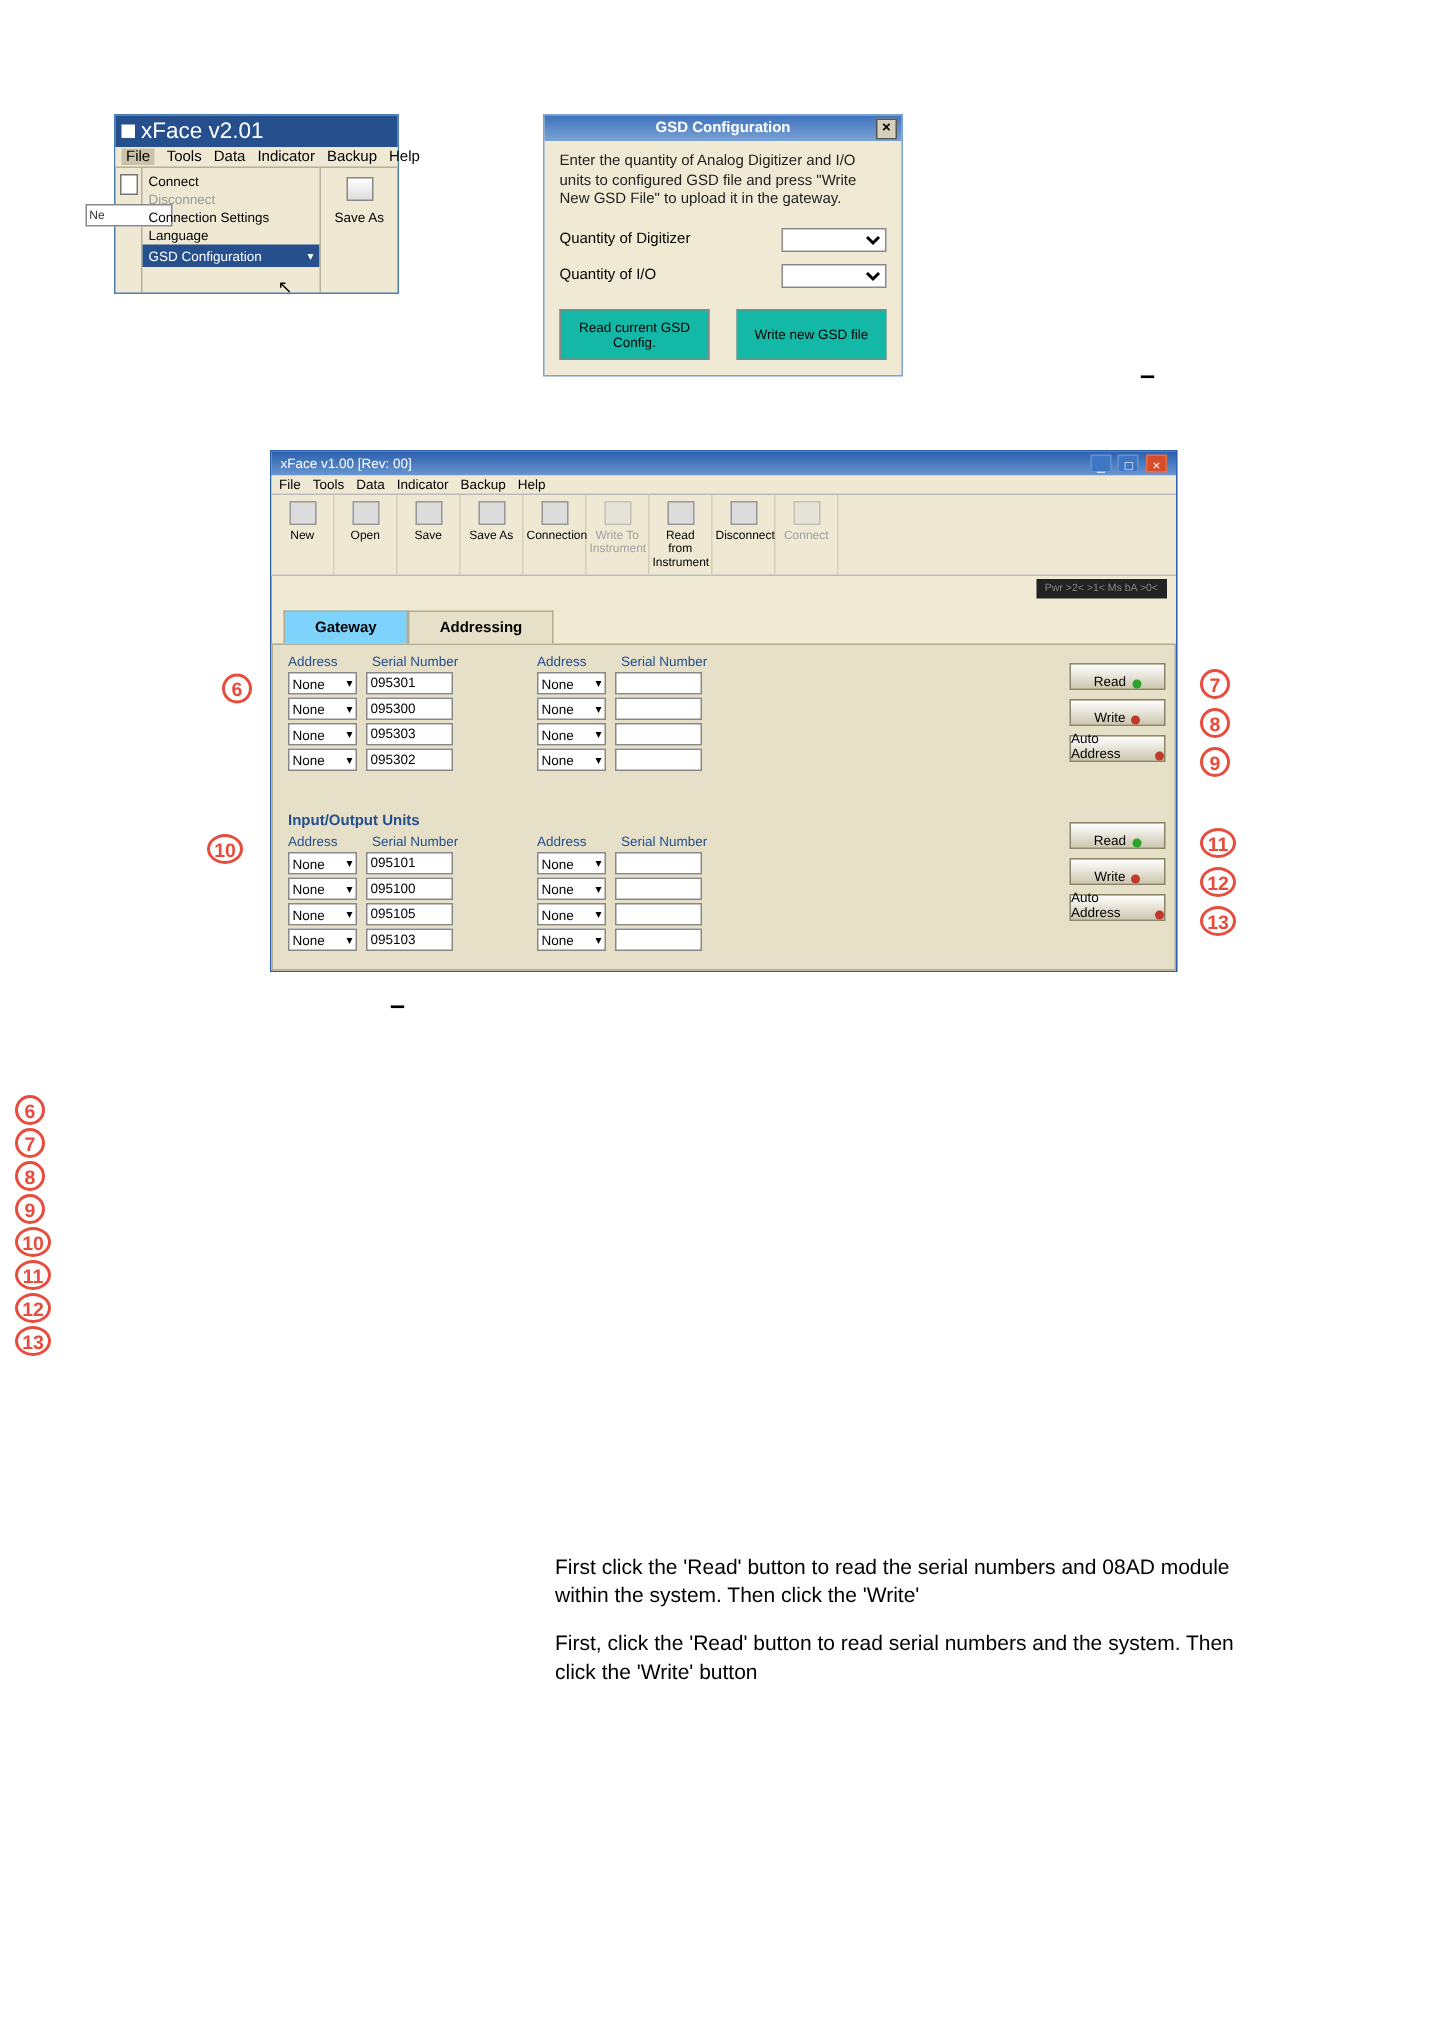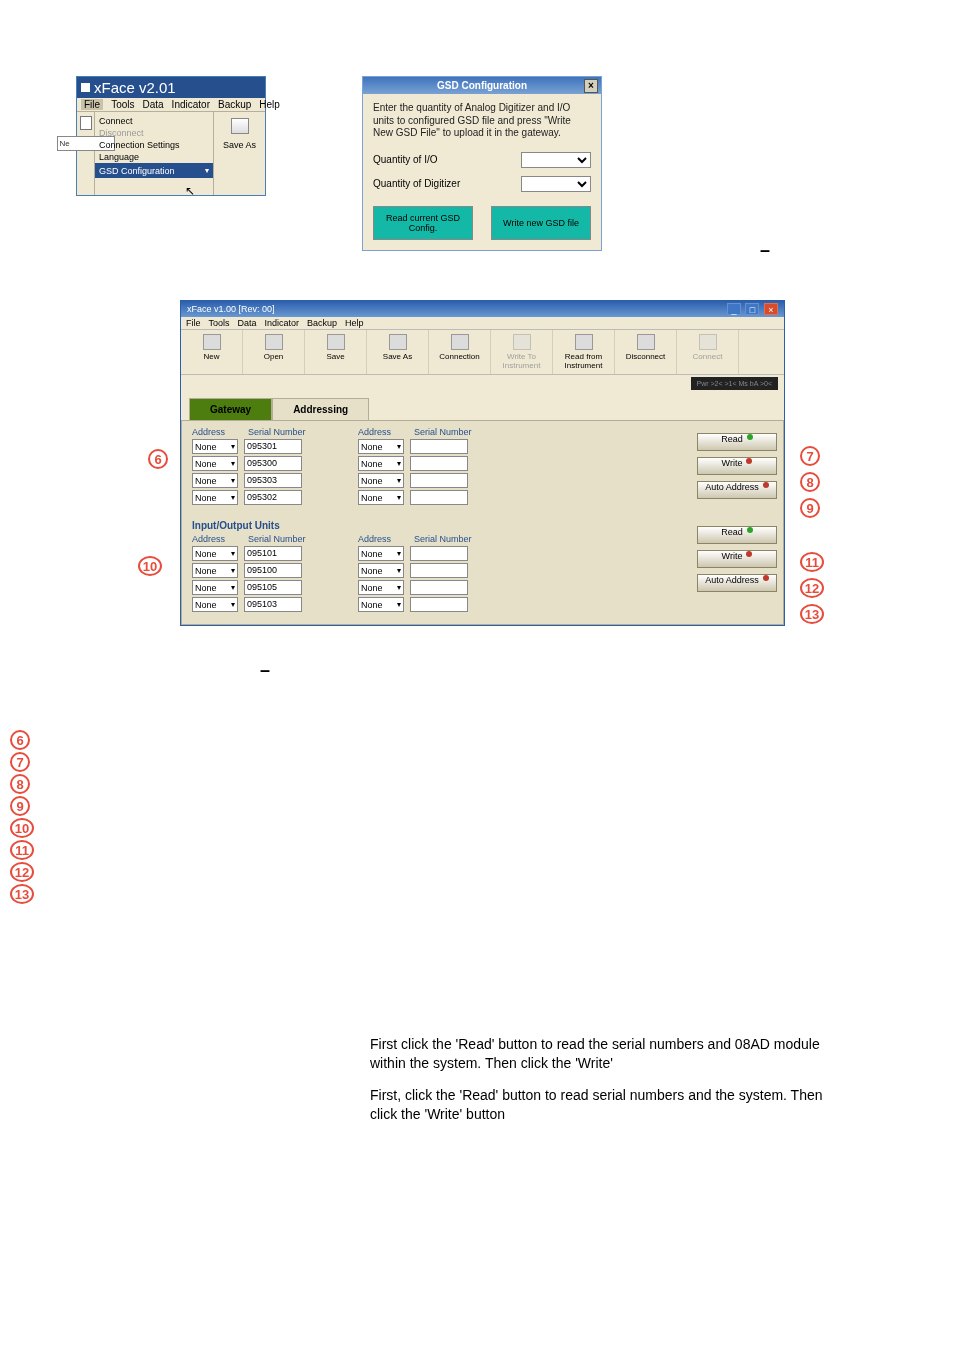--- a/index.html
+++ b/index.html
@@ -95,46 +95,46 @@
   }
   .ss3 .tbar .winbtns span { display:inline-block; width:14px; height:12px; margin-left:2px; text-align:center; font-size:9px; line-height:12px;}
   .winbtns .mn{background:#3f77c4;color:#fff;border:1px solid #fff3;}
   .winbtns .mx{background:#3f77c4;color:#fff;border:1px solid #fff3;}
   .winbtns .cl{background:#d84c2b;color:#fff;border:1px solid #fff3;}
   .ss3 .menubar2 {
     background:#efe9d3; border-bottom:1px solid #bbb;
     padding:1px 5px; font-size:9px; display:flex; gap:8px;
   }
   .toolbar { display:flex; border-bottom:1px solid #bbb; background:#efe9d3;}
-  .tbtn { width:62px; text-align:center; padding:4px 2px; border-right:1px solid #d5cfb7; font-size:8px;}
+  .tbtn { width:42px; text-align:center; padding:4px 2px; border-right:1px solid #d5cfb7; font-size:8px;}
   .tbtn .ic { width:18px; height:16px; margin:0 auto 2px; background:#dcdcdc; border:1px solid #999;}
   .tbtn.dis { color:#a0a0a0; }
   .tbtn.dis .ic { opacity:.5; }
   .spacer { flex:1; }
   .leds { display:flex; align-items:center; gap:4px; padding:3px 6px; background:#222; color:#888; font-size:7px;}
   .leds span { white-space:nowrap; }
 
   .tabs { display:flex; padding:6px 8px 0; gap:0; }
-  .tab { padding:5px 20px; border:1px solid #b3ad95; border-bottom:none; background:#4d7c0f; font-size:10px; font-weight:bold;}
+  .tab { padding:5px 20px; border:1px solid #b3ad95; border-bottom:none; background:#7dd3fc; font-size:10px; font-weight:bold;}
   .tab.act { background:#e6e0c8; }
   .tabcontent { border:1px solid #b3ad95; background:#e6e0c8; padding:6px 10px 10px; }
 
   .group-title { color:#264f8e; font-weight:bold; font-size:10px; margin:6px 0 3px; }
   .group { position:relative; }
   .cols { display:flex; gap:40px; }
   .leftcol, .rightcol { }
   .hdr { color:#264f8e; font-size:9px; display:flex; gap:10px; margin-bottom:2px; }
   .hdr .a { width:46px; } .hdr .s { width:70px; }
   .drow { display:flex; gap:6px; margin:2px 0; align-items:center;}
   .sel, .txt { height:15px; border:1px solid #888; background:#fff; font-size:9px;}
   .sel { width:46px; display:flex; justify-content:space-between; align-items:center; padding:0 2px;}
   .sel::after{content:"▾"; font-size:8px;}
   .txt { width:58px; padding:0 2px; line-height:13px; }
   .sidebtns { position:absolute; right:-4px; top:6px; display:flex; flex-direction:column; gap:6px; align-items:flex-end;}
-  .sbtn { width:80px; height:18px; background:linear-gradient(#fff,#cdc7af); border:1px solid #8b8467; font-size:9px; display:flex; align-items:flex-start; justify-content:center; gap:4px; position:relative;}
+  .sbtn { width:64px; height:18px; background:linear-gradient(#fff,#cdc7af); border:1px solid #8b8467; font-size:9px; display:flex; align-items:flex-end; justify-content:center; gap:4px; position:relative;}
   .dot-g { width:6px; height:6px; border-radius:50%; background:#2aa52a; }
   .dot-r { width:6px; height:6px; border-radius:50%; background:#c0392b; }
 
   
   .co { position:absolute; width:20px; height:20px; border:2px solid #e74c3c; border-radius:50%; color:#e74c3c; font-size:13px; font-weight:bold; display:flex; align-items:center; justify-content:center; background:#fff;}
 
   
   .stack { position:absolute; left:10px; top:730px; }
   .stack .co { position:static; margin-bottom:2px; }
 
@@ -180,25 +180,25 @@
   </div>
 </div>
 
 <div class="ss2">
   <div class="tbar">
     <span>GSD Configuration</span>
     <span class="x">×</span>
   </div>
   <div class="desc">Enter the quantity of Analog Digitizer and I/O units to configured GSD file and press "Write New GSD File" to upload it in the gateway.</div>
   <div class="row">
+    <span>Quantity of Digitizer</span>
+    <select></select>
+  </div>
+  <div class="row">
     <span>Quantity of I/O</span>
-    <select></select>
-  </div>
-  <div class="row">
-    <span>Quantity of Digitizer</span>
     <select></select>
   </div>
   <div class="btns">
     <button>Read current GSD Config.</button>
     <button>Write new GSD file</button>
   </div>
 </div>
 
 <span class="dash" style="left:760px; top:240px;">–</span>
 
@@ -315,21 +315,21 @@
             <span>Write</span>
             <span class="dot-r"></span>
           </div>
         <div class="sbtn">
             <span>Auto Address</span>
             <span class="dot-r"></span>
           </div>
       </div>
     </div>
 
-    <div class="group" style="margin-top:13px;">
+    <div class="group" style="margin-top:26px;">
       <div class="group-title">Input/Output Units</div>
       <div class="cols">
         <div class="leftcol">
           <div class="hdr">
               <span class="a">Address</span>
               <span class="s">Serial Number</span>
             </div>
           <div class="drow">
               <div class="sel">
                 <span>None</span>

